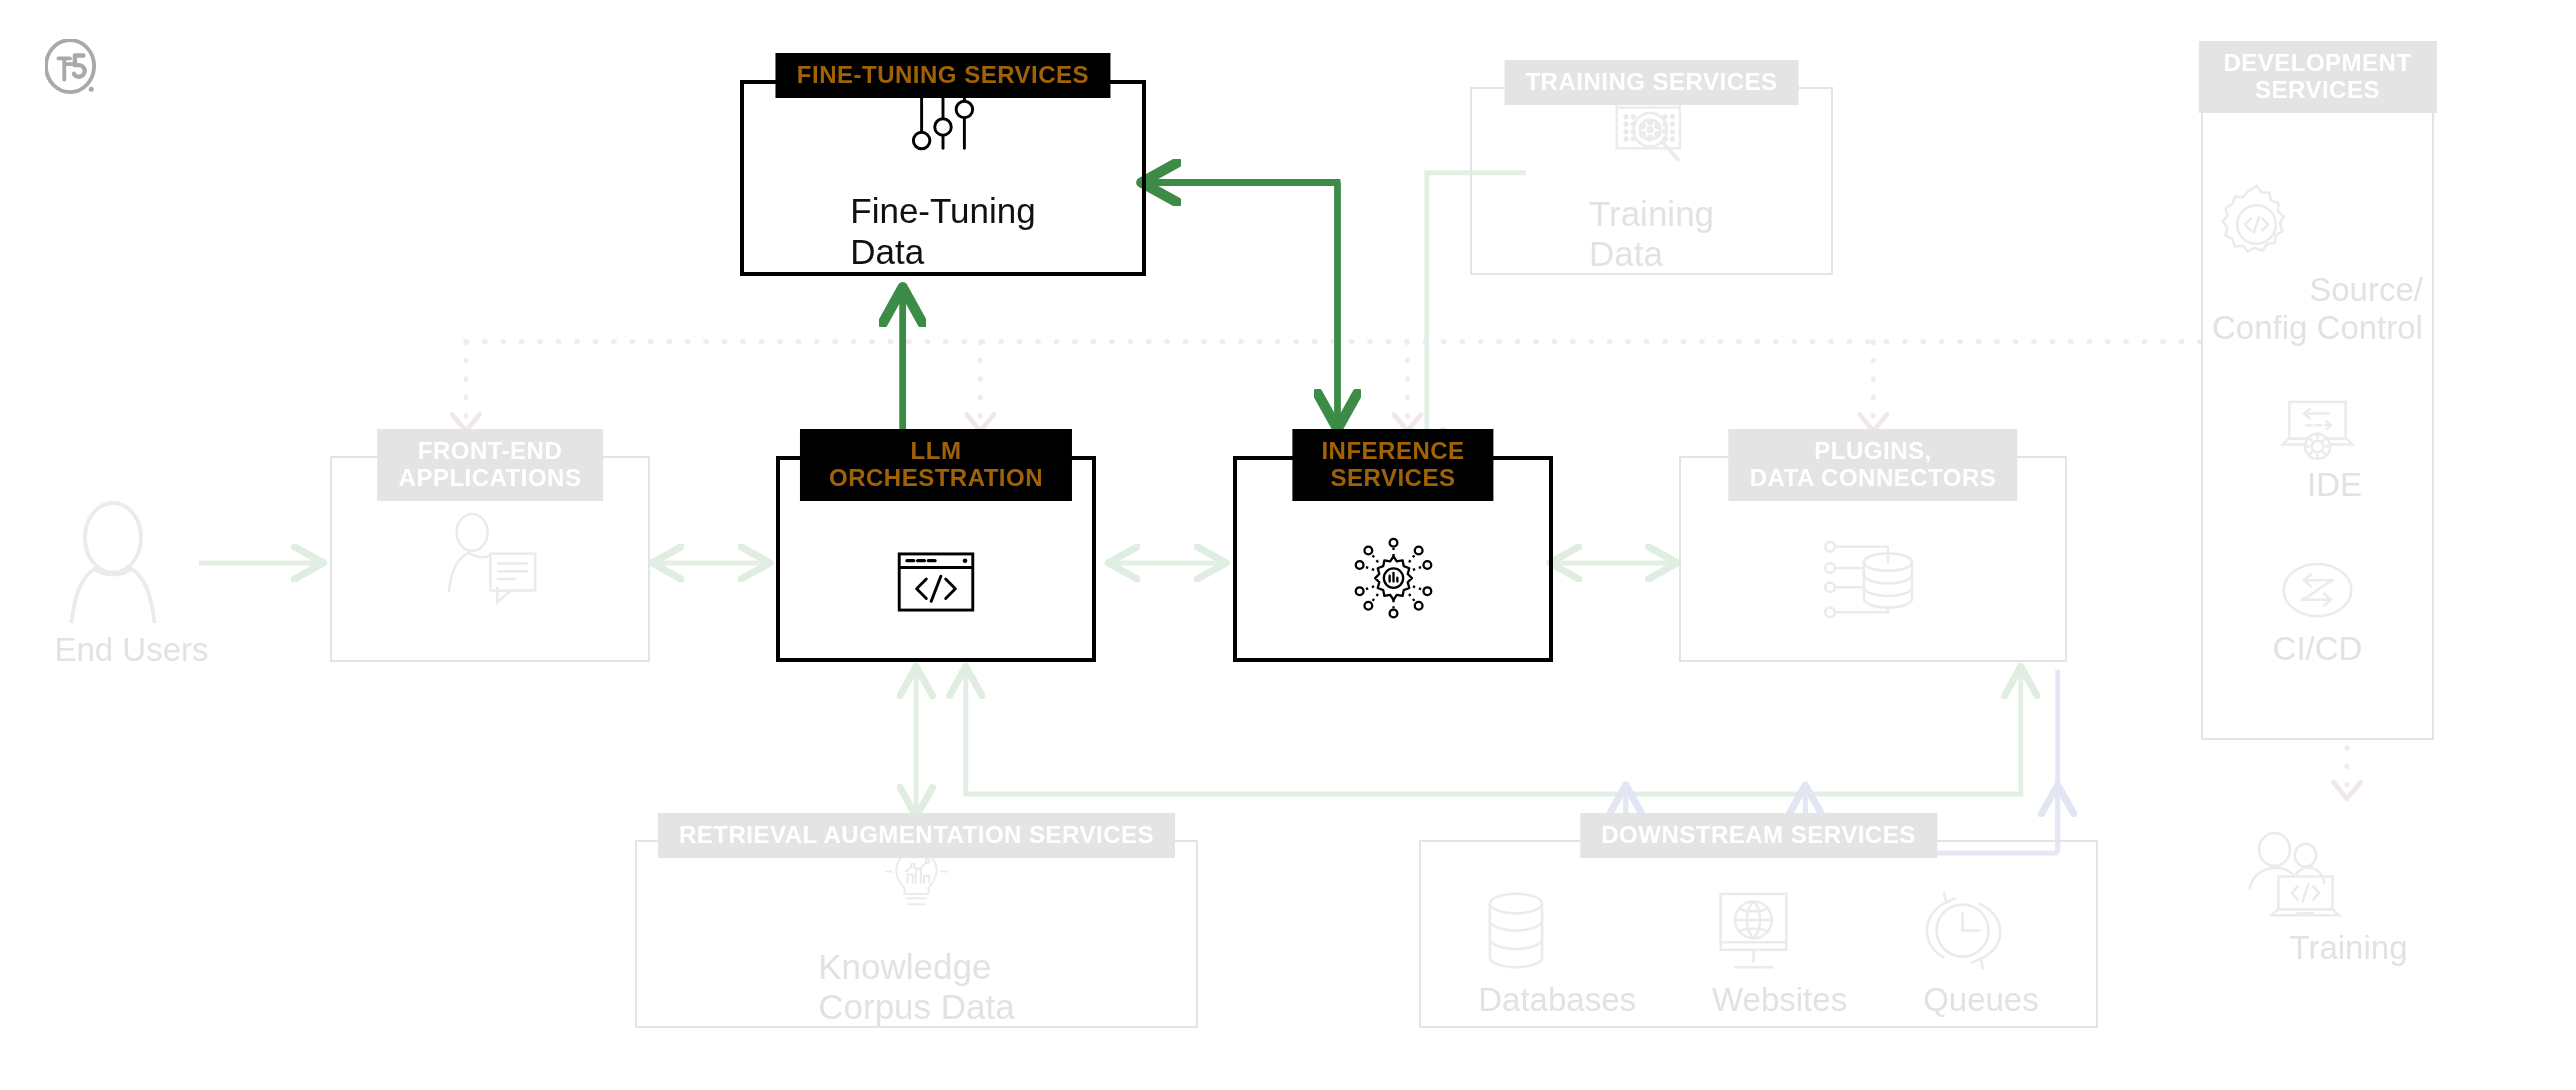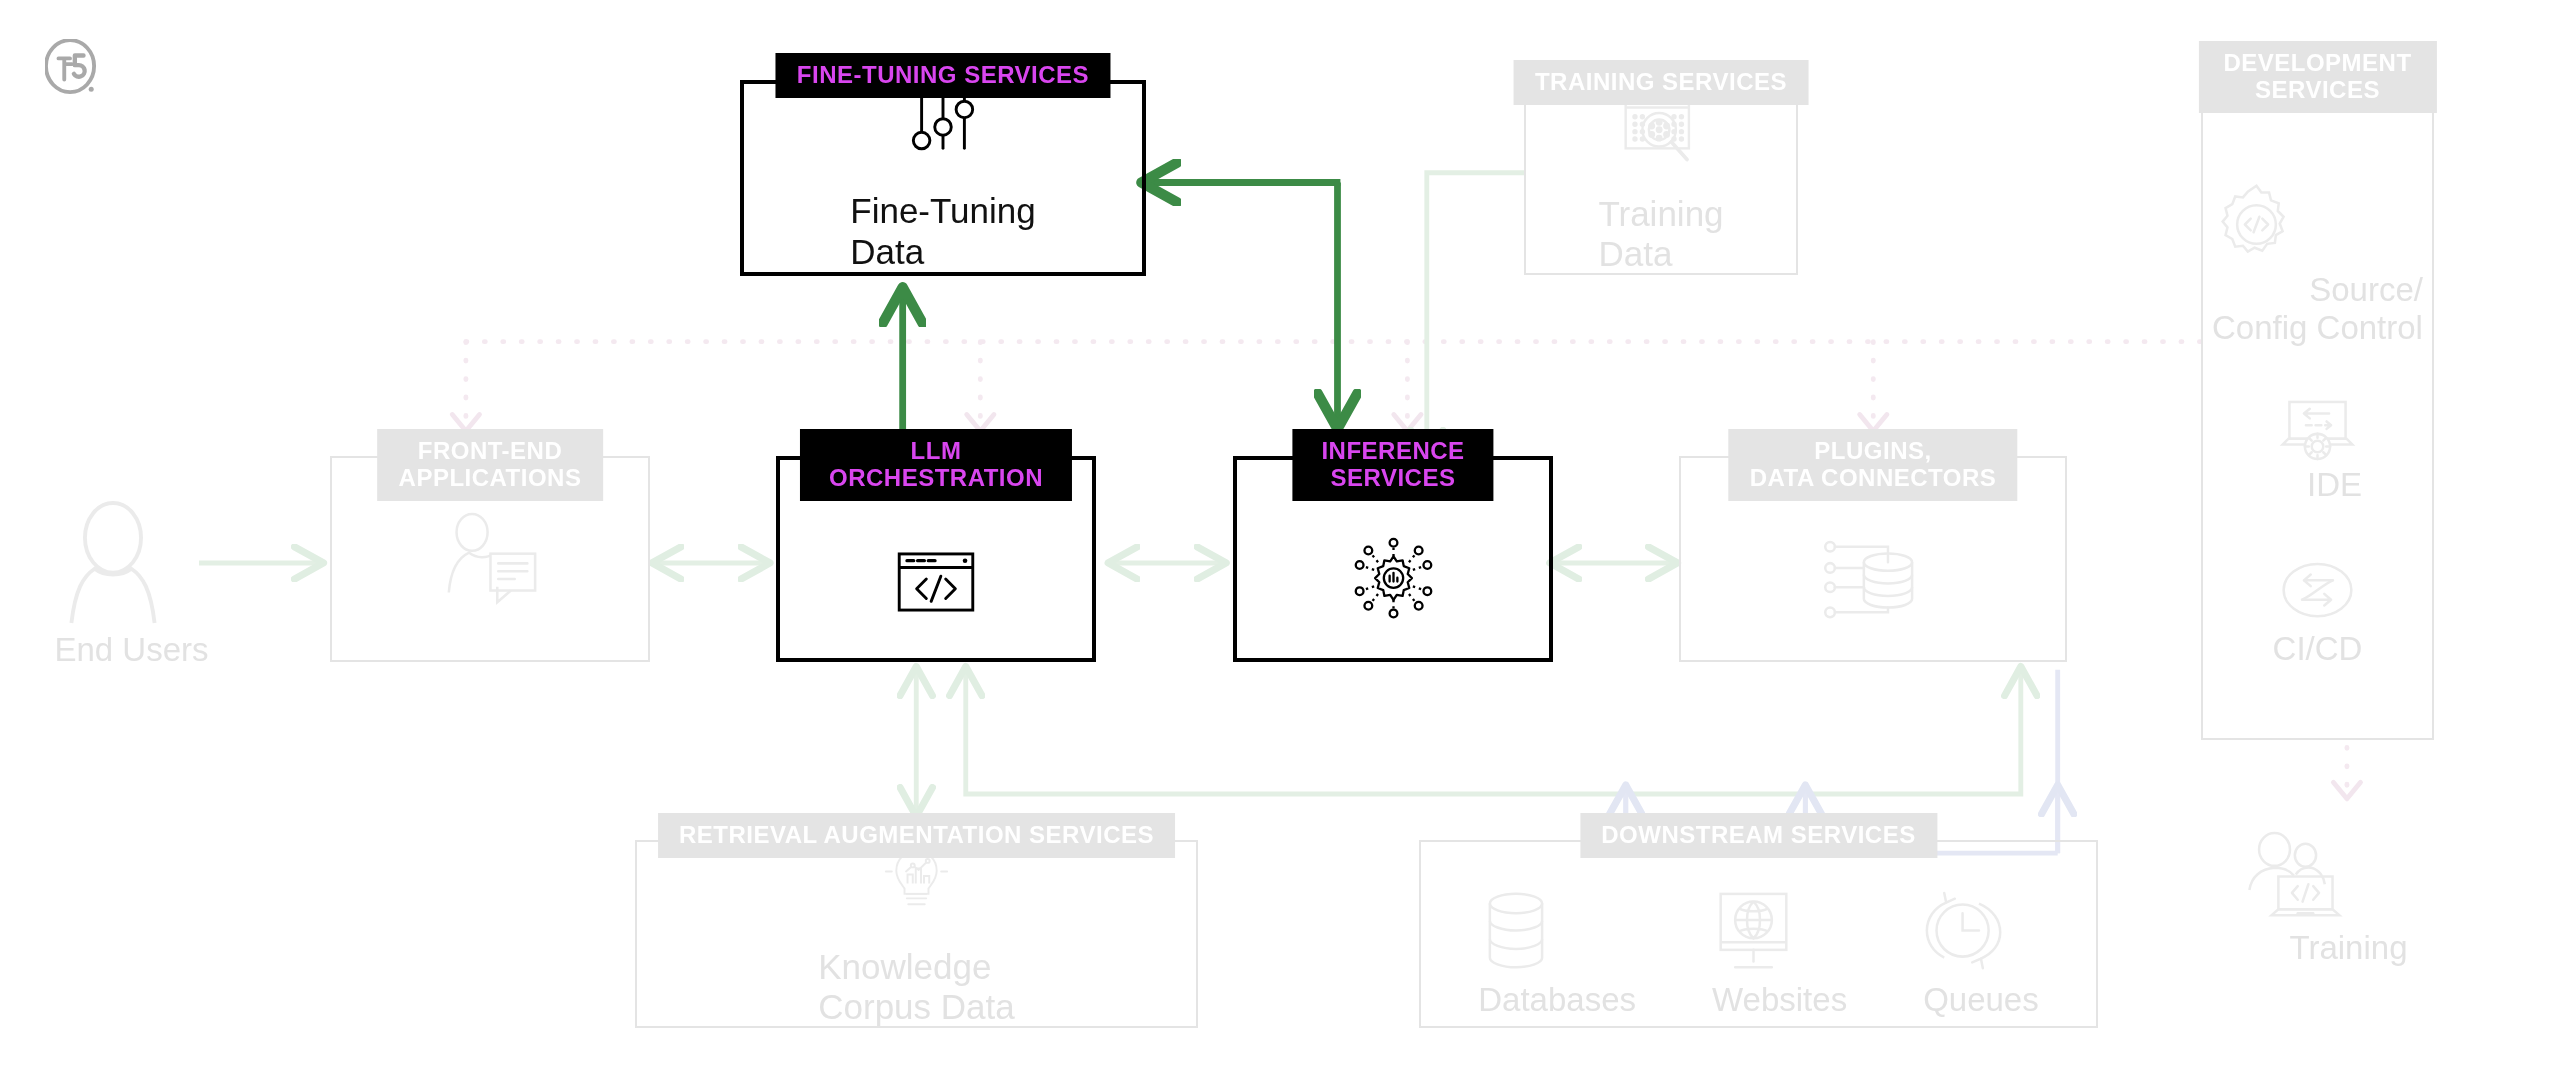--- a/index.html
+++ b/index.html
@@ -20,21 +20,21 @@
   
   .svc { position:absolute; }
   .svc .frame {
     position:absolute; left:0; top:27px; right:0; bottom:0;
     border:4.9px solid #000; background:transparent;
   }
   .svc.muted .frame { border:2.9px solid #e4e4e4; }
 
   .svc .badge {
     position:absolute; top:0; left:50%; transform:translateX(-50%);
-    background:#000; color:#d946ef;
+    background:#000; color:#a16207;
     font-weight:bold; text-align:center;
     letter-spacing:0.5px; line-height:1.12;
     padding:8.7px 21.4px 9.7px 21.4px;
     white-space:nowrap; z-index:4;
     font-size:24px;
   }
   .svc.muted .badge { background:#e4e4e4; color:#fff; }
 
   .svc .body {
     position:absolute; left:0; right:0; top:27px; bottom:0;
@@ -179,21 +179,21 @@
         <circle cx="36" cy="44" r="8.5" fill="#fff"></circle>
         <circle cx="58" cy="26" r="8.5" fill="#fff"></circle>
       </svg>
       <div class="label">
         <div>Fine-Tuning</div>
         <div>Data</div>
       </div>
     </div>
   </div>
 
-  <div class="svc muted" style="left:1524px; top:60px; width:274px; height:215px;">
+  <div class="svc muted" style="left:1470px; top:60px; width:363px; height:215px;">
     <div class="frame"></div>
     <div class="badge">TRAINING SERVICES</div>
     <div class="body">
       <svg class="ico pale" width="82" height="85" viewBox="0 0 84 88" fill="none" stroke-width="2.6">
         <rect x="4" y="8" width="68" height="58"></rect>
         <path d="M4 22 H72"></path>
         <path d="M12 15 h8 M24 15 h8 M36 15 h8" stroke-linecap="round"></path>
         <circle cx="66" cy="15" r="1.8" fill="#ebebeb"></circle>
         <g>
           <circle cx="14" cy="32" r="1.6" fill="#ebebeb"></circle>

